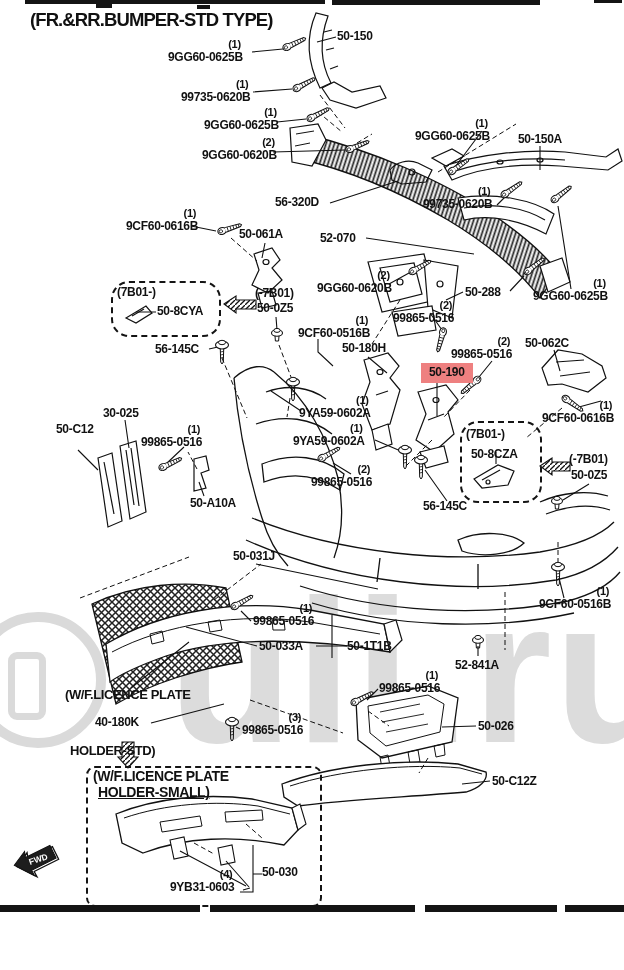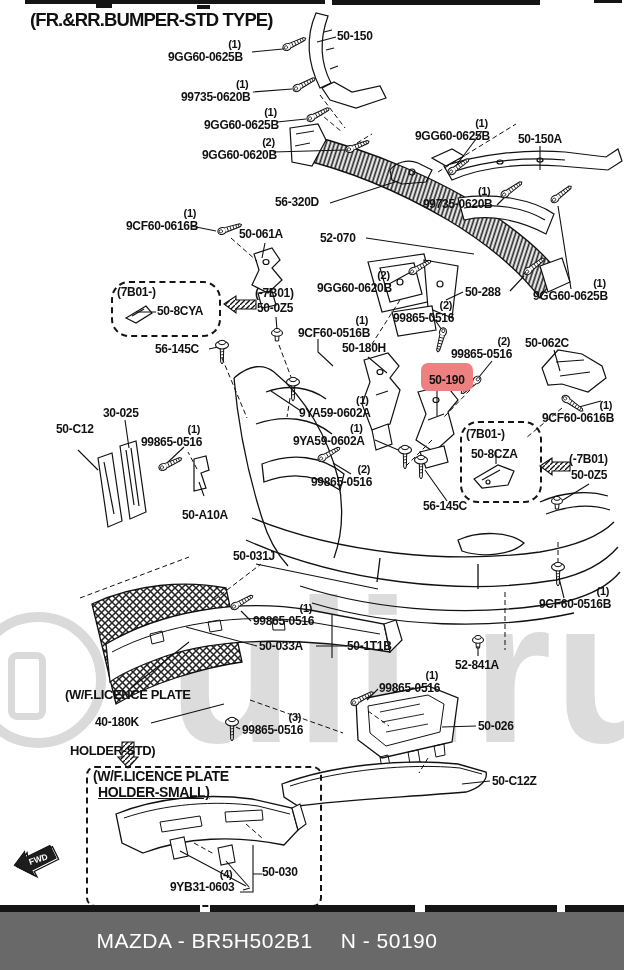--- a/index.html
+++ b/index.html
@@ -12,21 +12,21 @@
   .wm-blob{position:absolute;left:8px;top:652px;width:24px;height:54px;
            border:7px solid #dadada;border-radius:9px;z-index:1;}
   svg.art{position:absolute;left:0;top:0;z-index:2;}
   .dbox{position:absolute;border:2px dashed #141414;z-index:3;}
   .dbox.r16{border-radius:18px;}
   .dbox.r8{border-radius:9px;}
   .plabel{position:absolute;z-index:4;font-weight:700;font-size:12px;letter-spacing:-0.3px;
           line-height:1.08;white-space:nowrap;}
   .plabel .qty{text-align:right;padding-right:2px;font-size:11px;height:12px;}
   .plabel.note{font-size:13px;letter-spacing:-0.4px;}
-  .plabel.hl{background:var(--hl,#ee8080);padding:11px 8px 4px;border-radius:7px;}
+  .plabel.hl{background:var(--hl,#ee8080);padding:3px 8px 4px;}
   .title{position:absolute;left:30px;top:9px;z-index:4;font-size:18.5px;font-weight:700;
          letter-spacing:-0.9px;}
   .footer{position:absolute;left:0;top:912px;width:624px;height:58px;background:#696969;
           z-index:5;display:flex;align-items:center;justify-content:center;gap:28px;
           padding-right:90px;box-sizing:border-box;color:#fff;font-size:21px;letter-spacing:0.5px;}
 </style>
 </head>
 <body>
 
 <div class="stage">
@@ -376,21 +376,21 @@
         <div class="qty">(1)</div>
         <div class="pnum">99865-0516</div>
       </div>
       <div class="plabel" style="left: 56px; top: 423px;">
         <div class="pnum">50-C12</div>
       </div>
       <div class="plabel" style="left: 311px; top: 464px;">
         <div class="qty">(2)</div>
         <div class="pnum">99865-0516</div>
       </div>
-      <div class="plabel" style="left: 182px; top: 497px; margin-top: 12px;">
+      <div class="plabel" style="left: 190px; top: 497px;">
         <div class="pnum">50-A10A</div>
       </div>
       <div class="plabel" style="left: 466px; top: 428px;">
         <div class="pnum">(7B01-)</div>
       </div>
       <div class="plabel" style="left: 471px; top: 448px;">
         <div class="pnum">50-8CZA</div>
       </div>
       <div class="plabel" style="left: 569px; top: 453px;">
         <div class="pnum">(-7B01)</div>
@@ -452,18 +452,14 @@
       </div>
       <div class="plabel" style="left: 170px; top: 869px;">
         <div class="qty">(4)</div>
         <div class="pnum">9YB31-0603</div>
       </div>
       <div class="plabel" style="left: 262px; top: 866px;">
         <div class="pnum">50-030</div>
       </div>
     </div>
 
-  <div class="footer">
-    <span>MAZDA - BR5H502B1</span>
-    <span>N - 50190</span>
-  </div>
 
 </div>
 
 </body></html>

